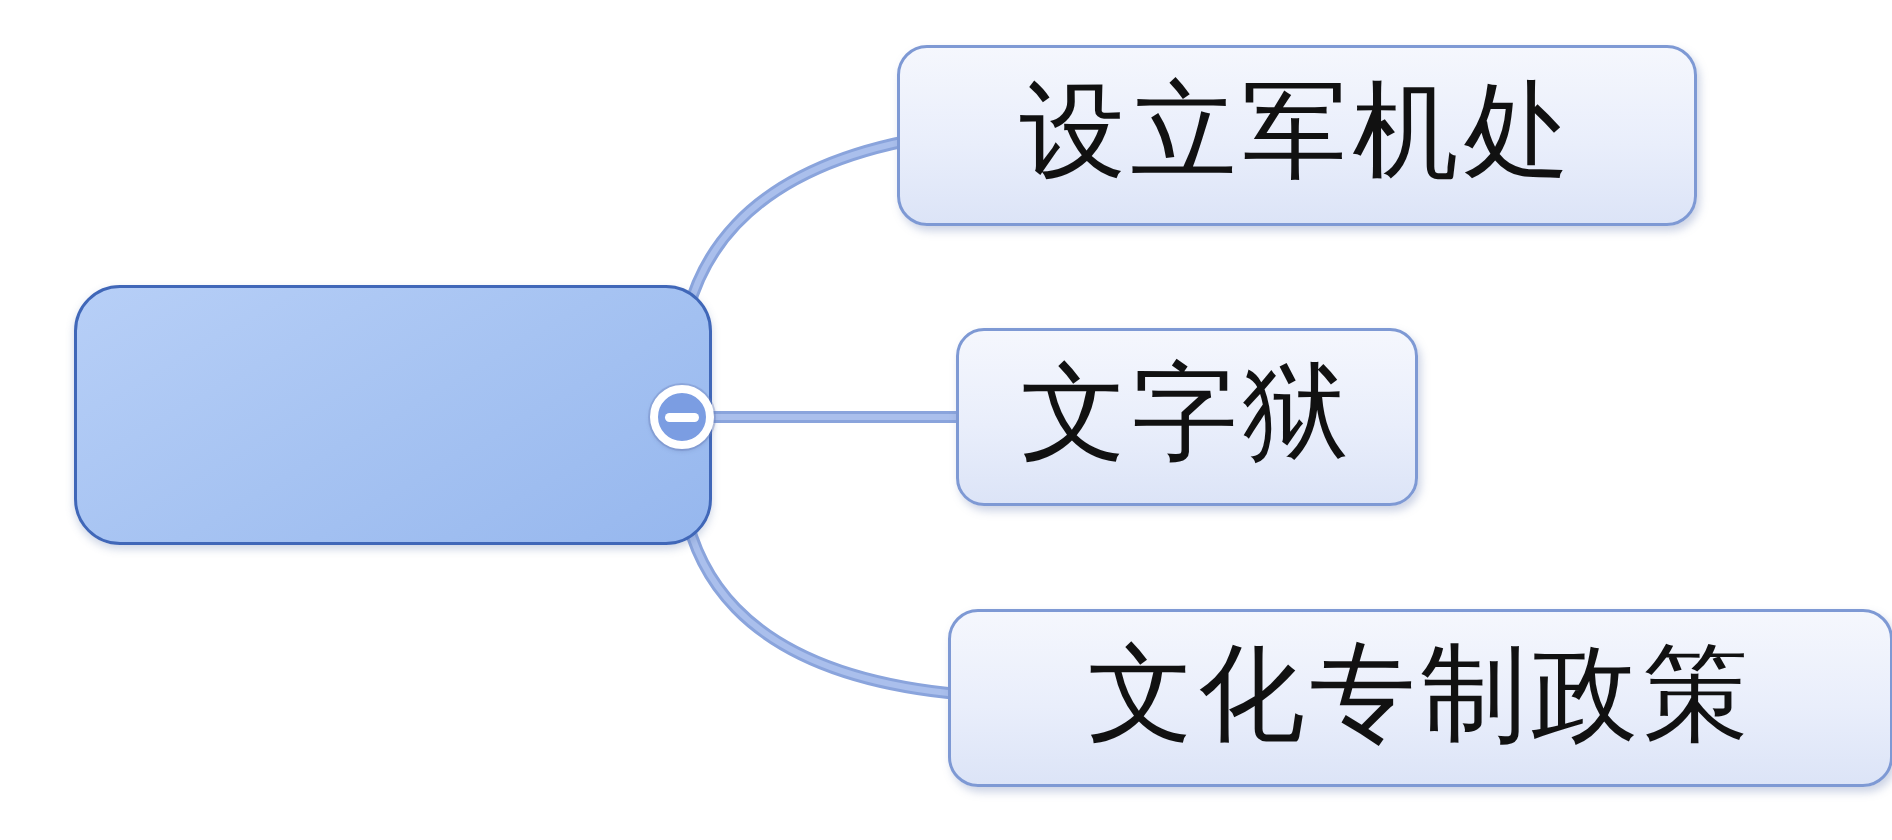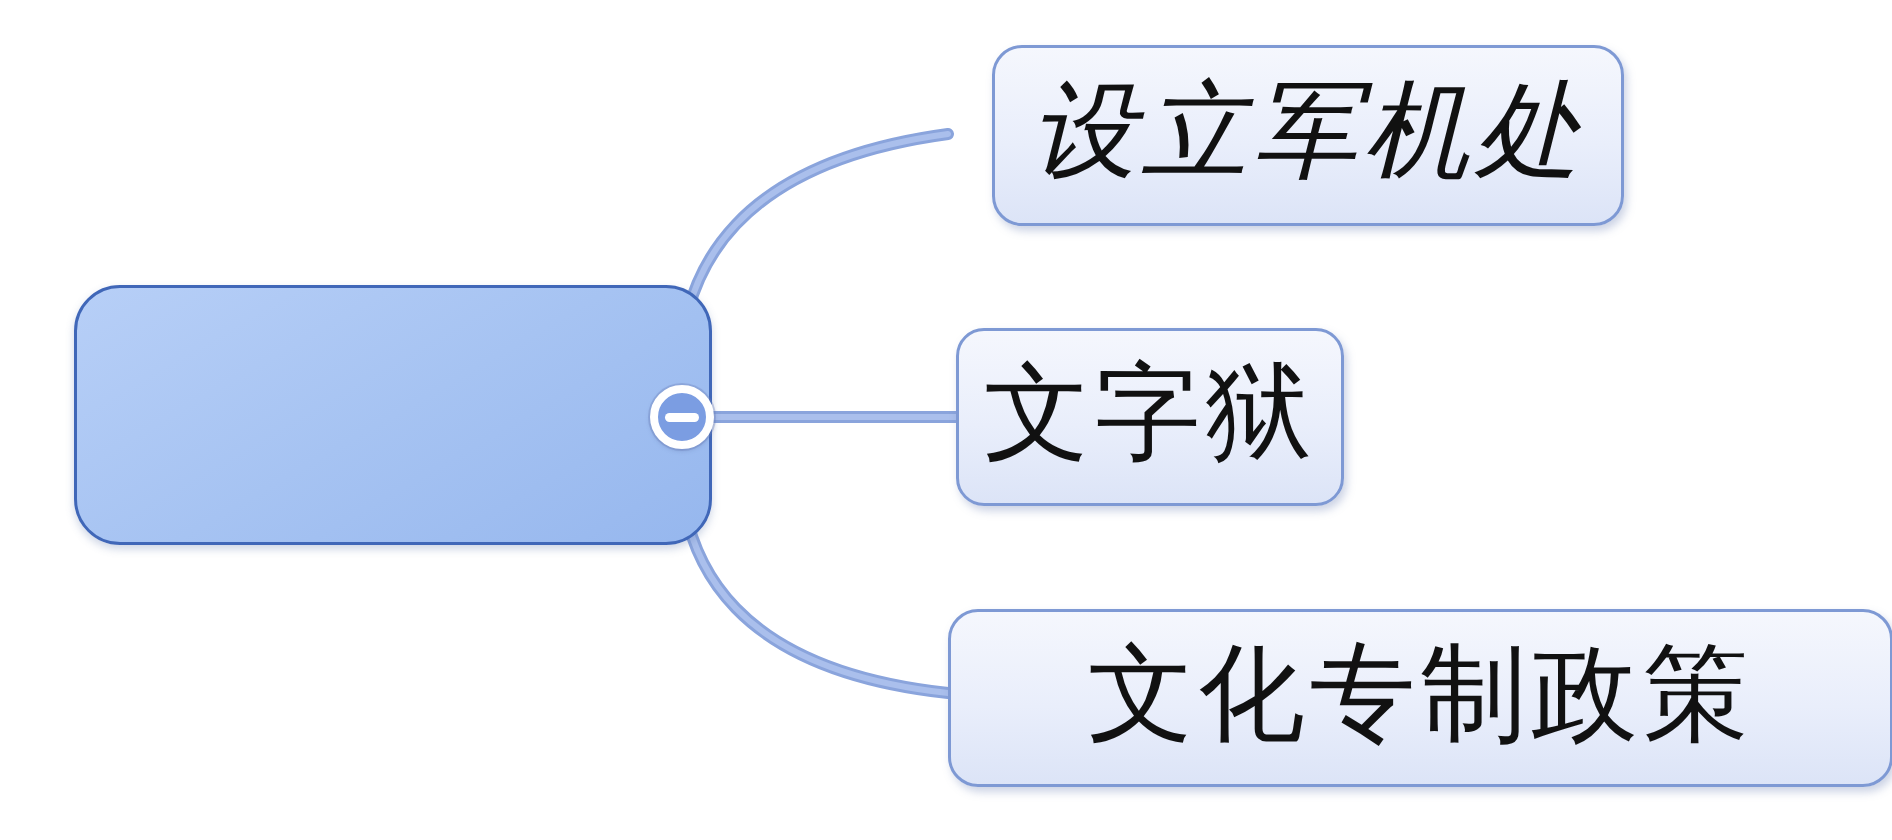--- a/index.html
+++ b/index.html
@@ -50,22 +50,22 @@
     color: #111111;
     font-size: 106px;
     font-weight: 500;
     letter-spacing: 5px;
     white-space: nowrap;
     text-align: center;
   }
   .child-node .label {
     transform: translateY(-4px);
   }
-  .child-1 { left: 992px; top: 45px;  width: 632px; height: 181px; border-radius: 30px; font-style: italic; }
-  .child-2 { left: 956px; top: 328px; width: 388px; height: 178px; border-radius: 28px; }
+  .child-1 { left: 897px; top: 45px;  width: 800px; height: 181px; border-radius: 30px; }
+  .child-2 { left: 956px; top: 328px; width: 462px; height: 178px; border-radius: 28px; }
   .child-3 { left: 948px; top: 609px; width: 945px; height: 178px; border-radius: 30px; }
   .root-label {
     color: #1a3a7a;
     font-size: 60px;
   }
   .collapse-toggle {
     position: absolute;
     z-index: 3;
     left: 650px;
     top: 385px;

